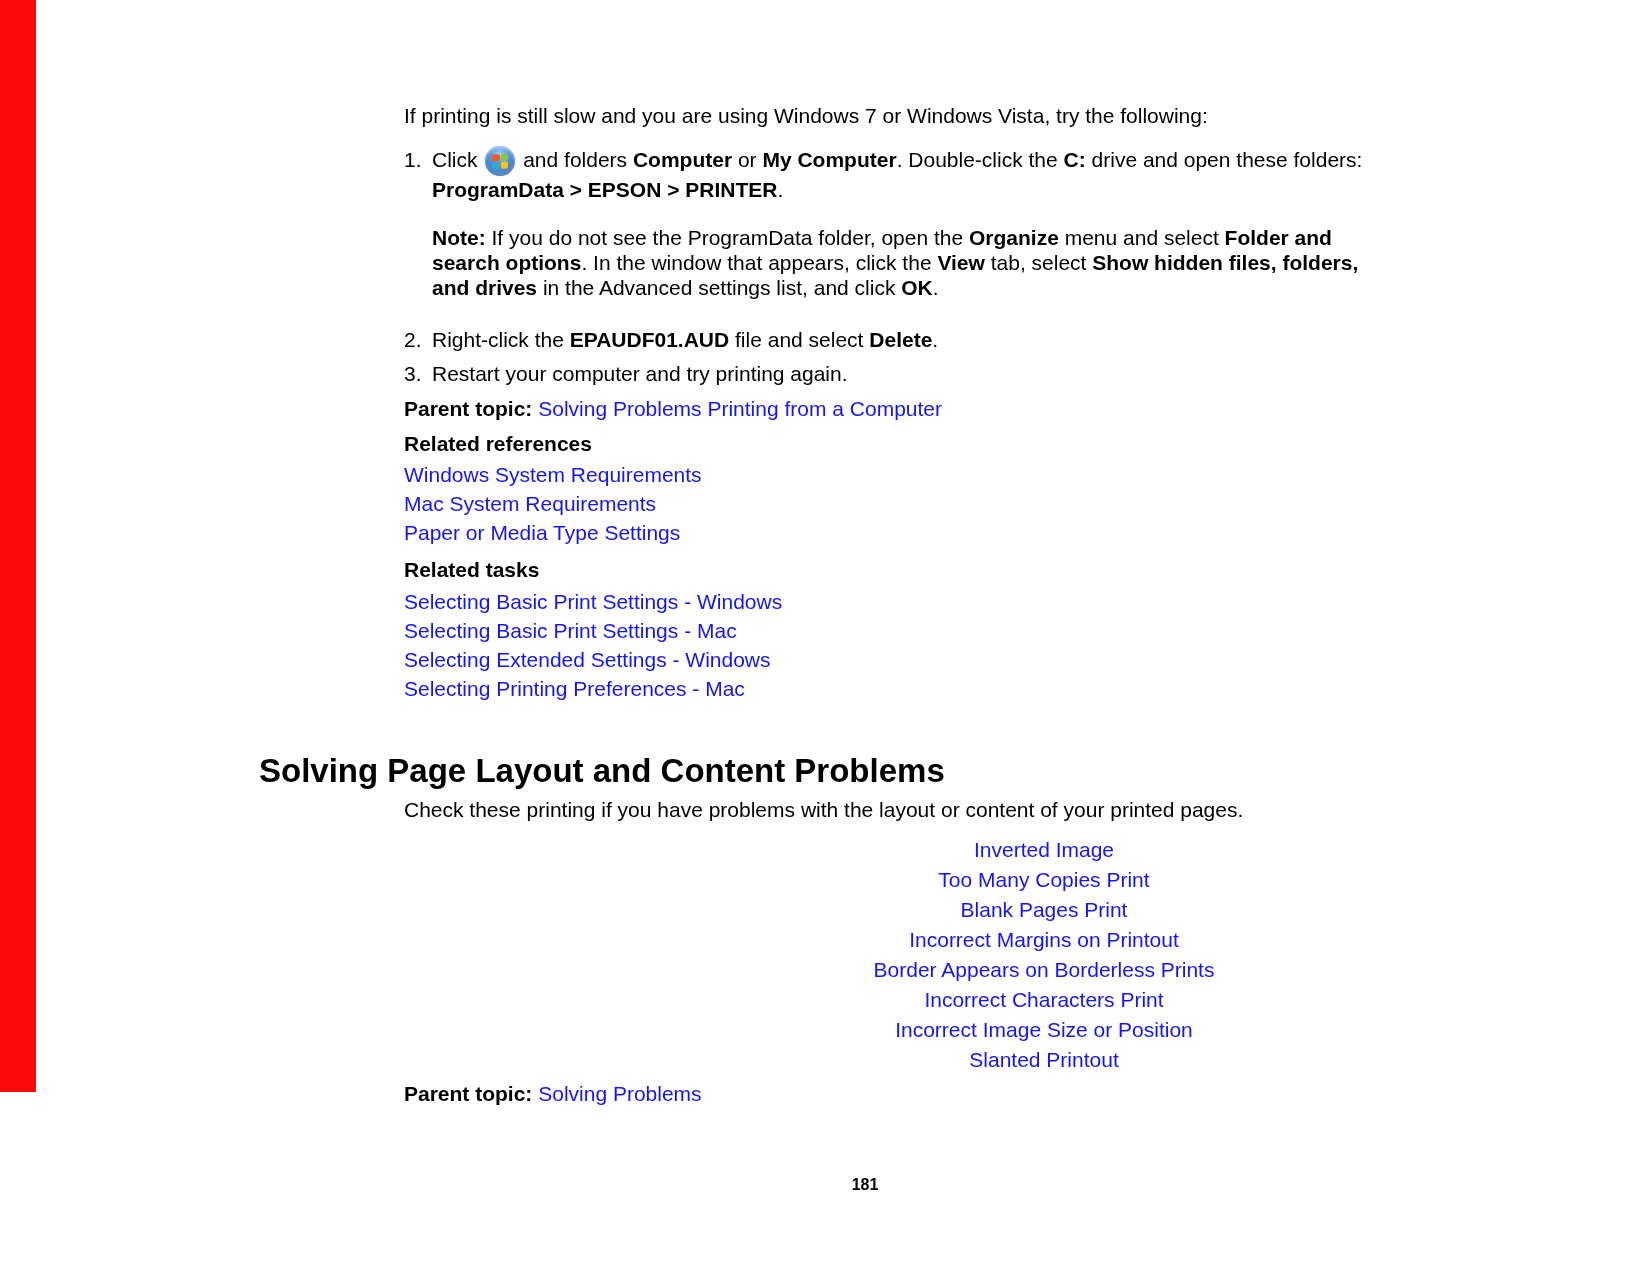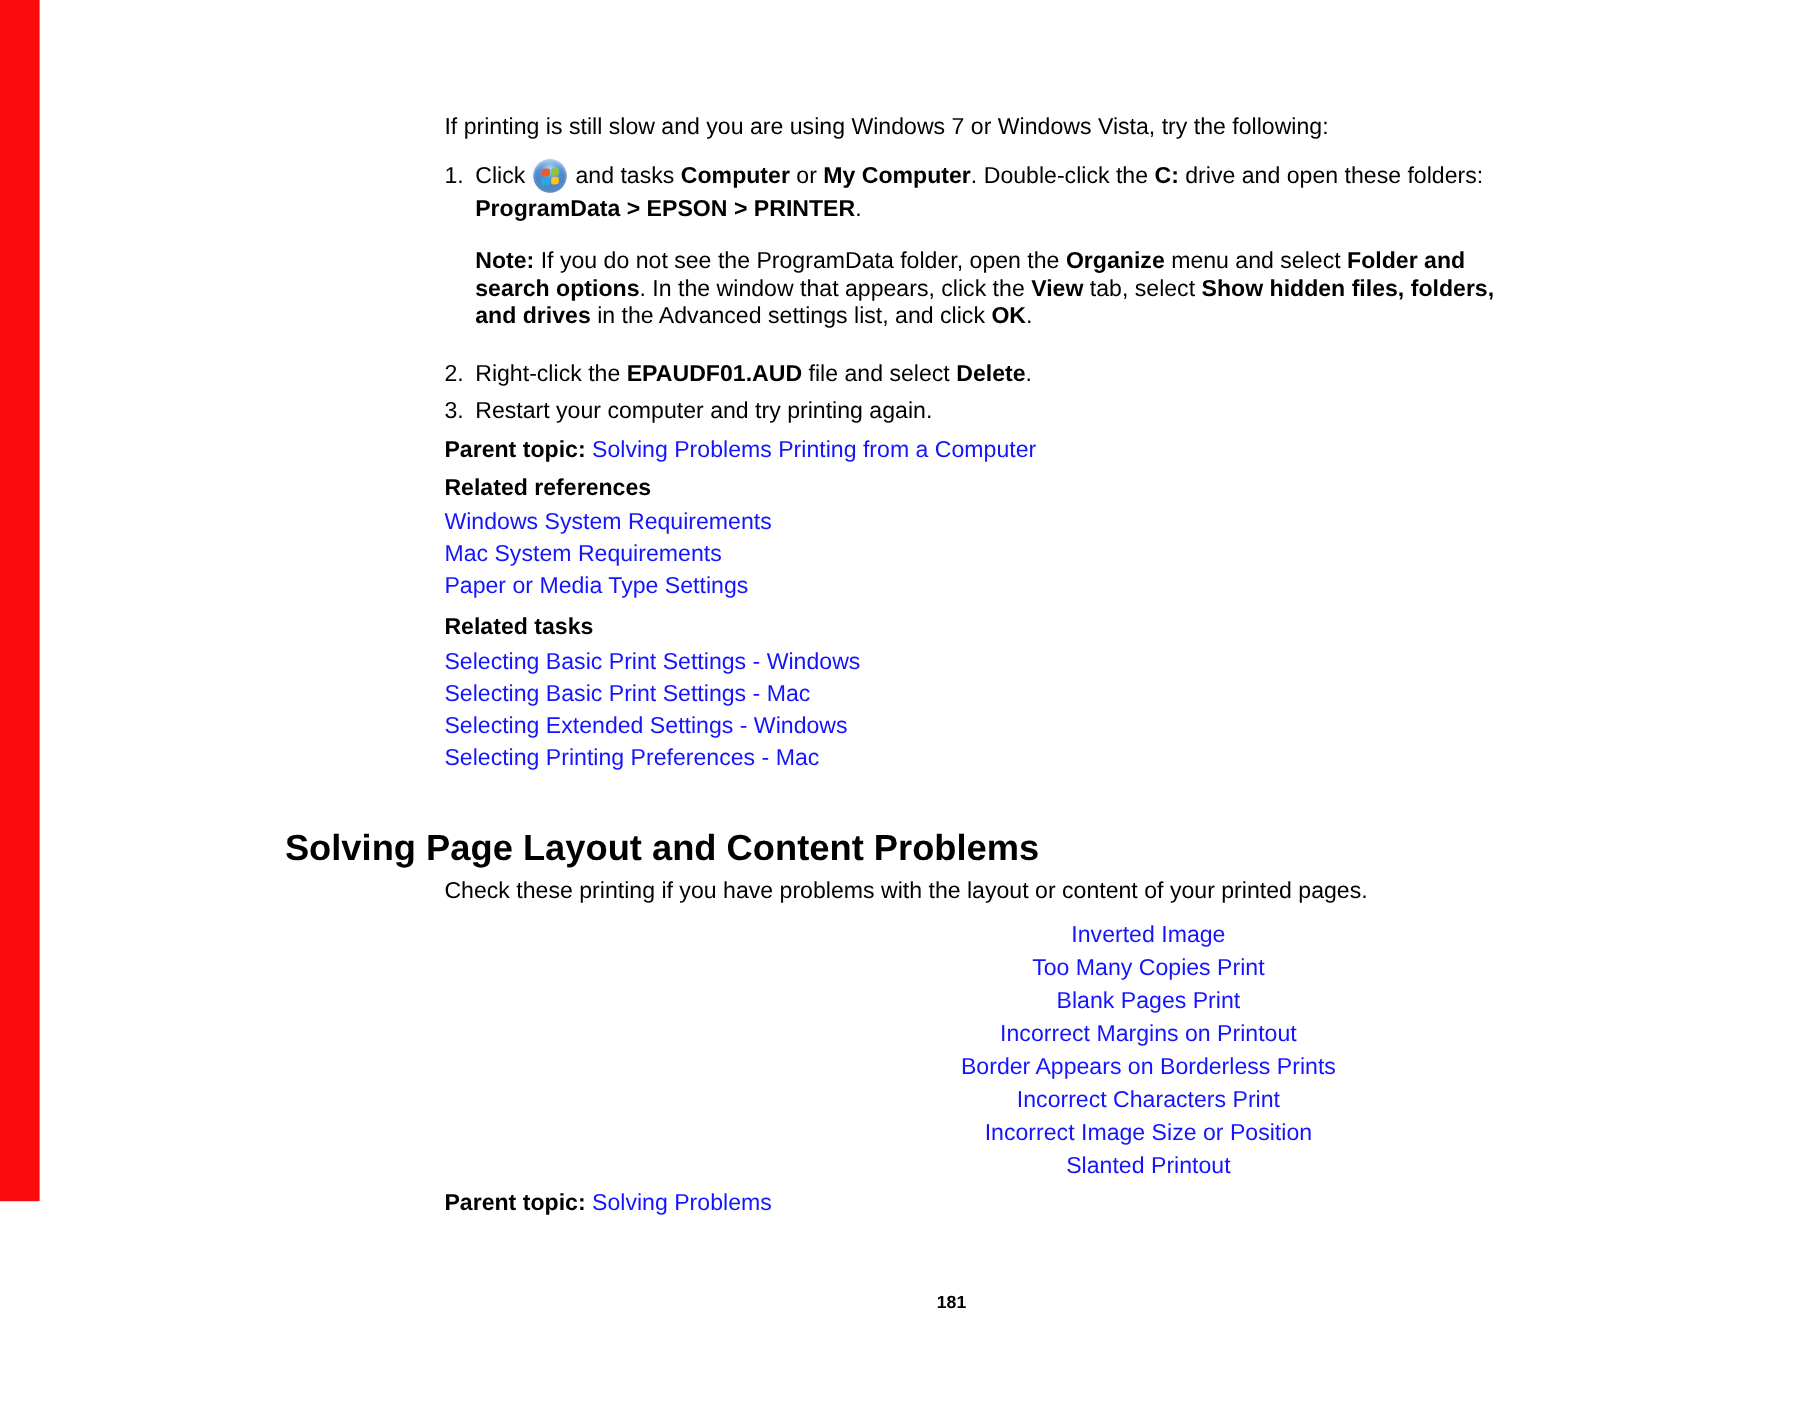--- a/index.html
+++ b/index.html
@@ -74,21 +74,21 @@
   <div class="txt intro">If printing is still slow and you are using Windows 7 or Windows Vista, try the following:</div>
 
   <div class="txt step step1">
     <span class="num line1">1.</span>
     <span>
       <span class="line1"><span>Click </span><span class="win-orb"><span class="win-flag">
               <i class="p1"></i>
               <i class="p2"></i>
               <i class="p3"></i>
               <i class="p4"></i>
-            </span></span><span> and tasks </span><span class="b">Computer</span><span> or </span><span class="b">My Computer</span><span>. Double-click the </span><span class="b">C:</span><span> drive and open these folders:</span></span><br>
+            </span></span><span> and folders </span><span class="b">Computer</span><span> or </span><span class="b">My Computer</span><span>. Double-click the </span><span class="b">C:</span><span> drive and open these folders:</span></span><br>
       <span><span class="b">ProgramData &gt; EPSON &gt; PRINTER</span><span>.</span></span>
     </span>
   </div>
 
   <div class="txt note">
     <span><span class="b">Note:</span><span> If you do not see the ProgramData folder, open the </span><span class="b">Organize</span><span> menu and select </span><span class="b">Folder and</span></span><br>
     <span><span class="b">search options</span><span>. In the window that appears, click the </span><span class="b">View</span><span> tab, select </span><span class="b">Show hidden files, folders,</span></span><br>
     <span><span class="b">and drives</span><span> in the Advanced settings list, and click </span><span class="b">OK</span><span>.</span></span>
   </div>
 

